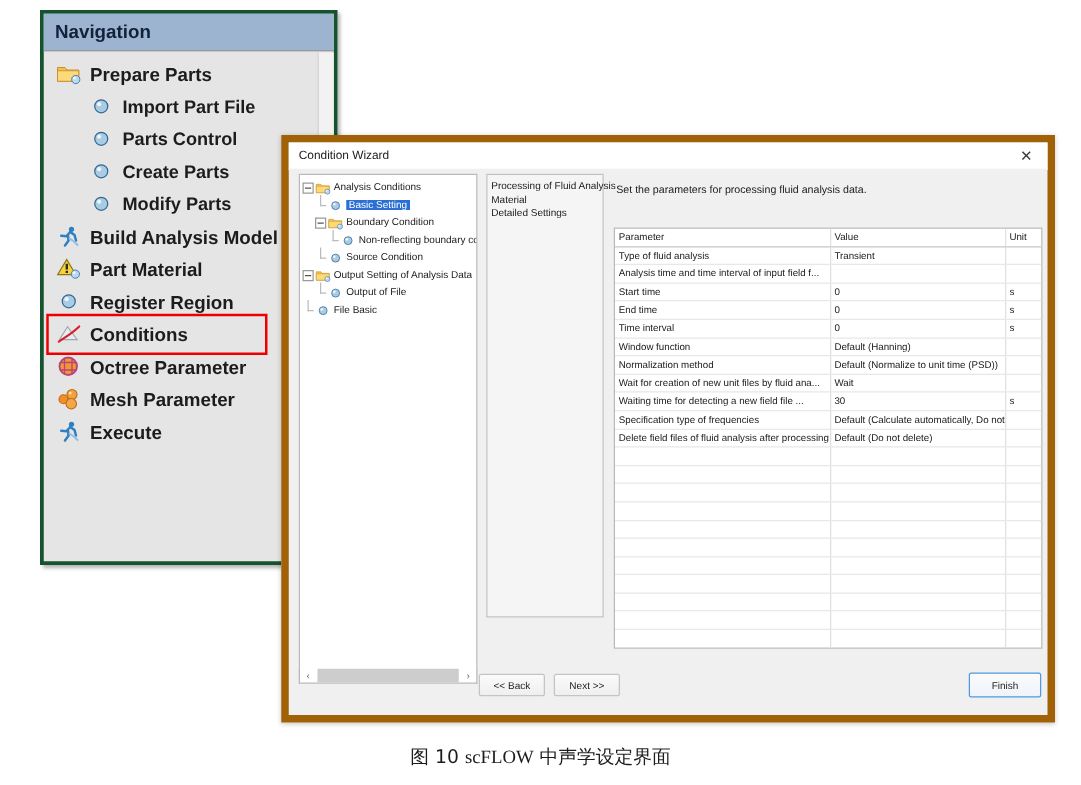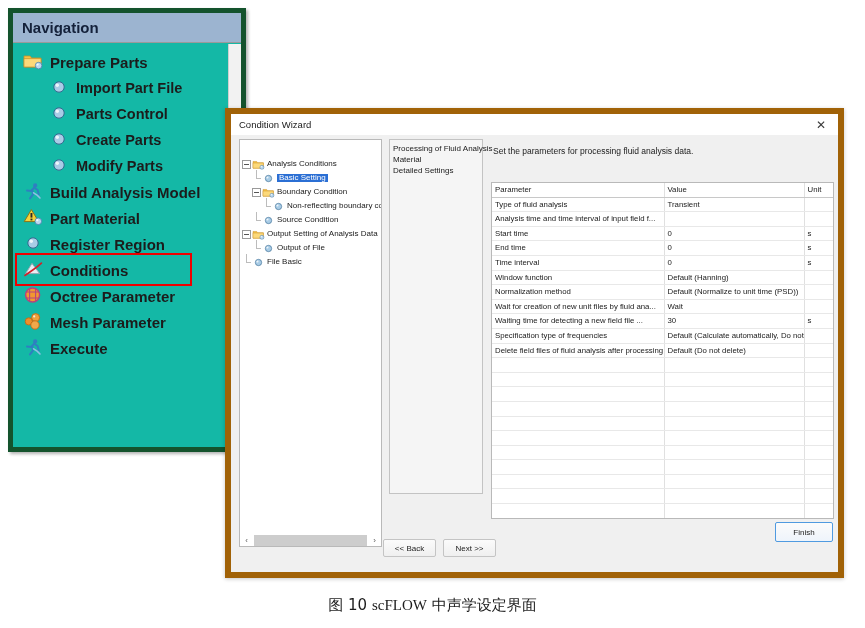--- a/index.html
+++ b/index.html
@@ -6,23 +6,23 @@
   body{
     width:865px;height:628px;
     background:#ffffff;
     font-family:"Liberation Sans", sans-serif;
     position:relative;
     overflow:hidden;
     -webkit-font-smoothing:antialiased;
   }
   
   #nav-panel{
-    position:absolute;left:8px;top:8px;width:238px;height:444px;
-    background:#14b8a6;
-    border:5px solid #14532d;
+    position:absolute;left:32px;top:8px;width:238px;height:444px;
+    background:#e5e5e5;
+    border:3px solid #14532d;
     box-shadow:2px 2px 3px rgba(0,0,0,.30);
     box-sizing:border-box;
   }
   #nav-header{
     height:30px;background:#9cb4d0;
     border-bottom:1px solid #9a9a9a;
     display:flex;align-items:center;
     padding-left:9px;
     font-weight:bold;font-size:15px;color:#14213a;
     box-sizing:border-box;
@@ -68,21 +68,21 @@
   #dlg-close{
     width:34px;height:22px;display:flex;align-items:center;justify-content:center;
     font-size:12px;color:#3a3a3a;
   }
   
   #tree-panel{
     position:absolute;left:8px;top:25px;width:143px;height:404px;
     background:#ffffff;border:1px solid #b9b9b9;
     box-sizing:border-box;overflow:hidden;
   }
-  #tree-inner{padding:17px 0 0 2px;}
+  #tree-inner{padding:3px 0 0 2px;}
   .tree-row{
     display:flex;align-items:center;height:14px;
     font-size:8px;color:#1a1a1a;white-space:nowrap;
   }
   .expander{
     width:9px;height:9px;margin-right:1px;flex:0 0 9px;
     border:1px solid #9a9a9a;background:#fff;
     position:relative;box-sizing:border-box;
   }
   .expander:before{
@@ -145,21 +145,21 @@
     position:absolute;height:18px;
     background:linear-gradient(#fbfbfb,#efefef);
     border:1px solid #c4c4c4;border-radius:2px;
     font-size:8px;color:#1c1c1c;
     display:flex;align-items:center;justify-content:center;
     box-sizing:border-box;
   }
   #btn-back{left:152px;top:425px;width:53px;}
   #btn-next{left:212px;top:425px;width:53px;}
   #btn-finish{
-    left:544px;top:408px;width:58px;height:20px;
+    left:544px;top:424px;width:58px;height:20px;
     border:1px solid #4f9ae0;
     background:linear-gradient(#fbfbfb,#eef4fb);
   }
   
   #caption{
     position:absolute;left:0;top:596px;width:865px;
     text-align:center;font-size:15px;color:#1c1c1c;
     font-family:"Liberation Serif", serif;
   }
   #caption .cn{font-family:"DejaVu Sans", sans-serif;}

